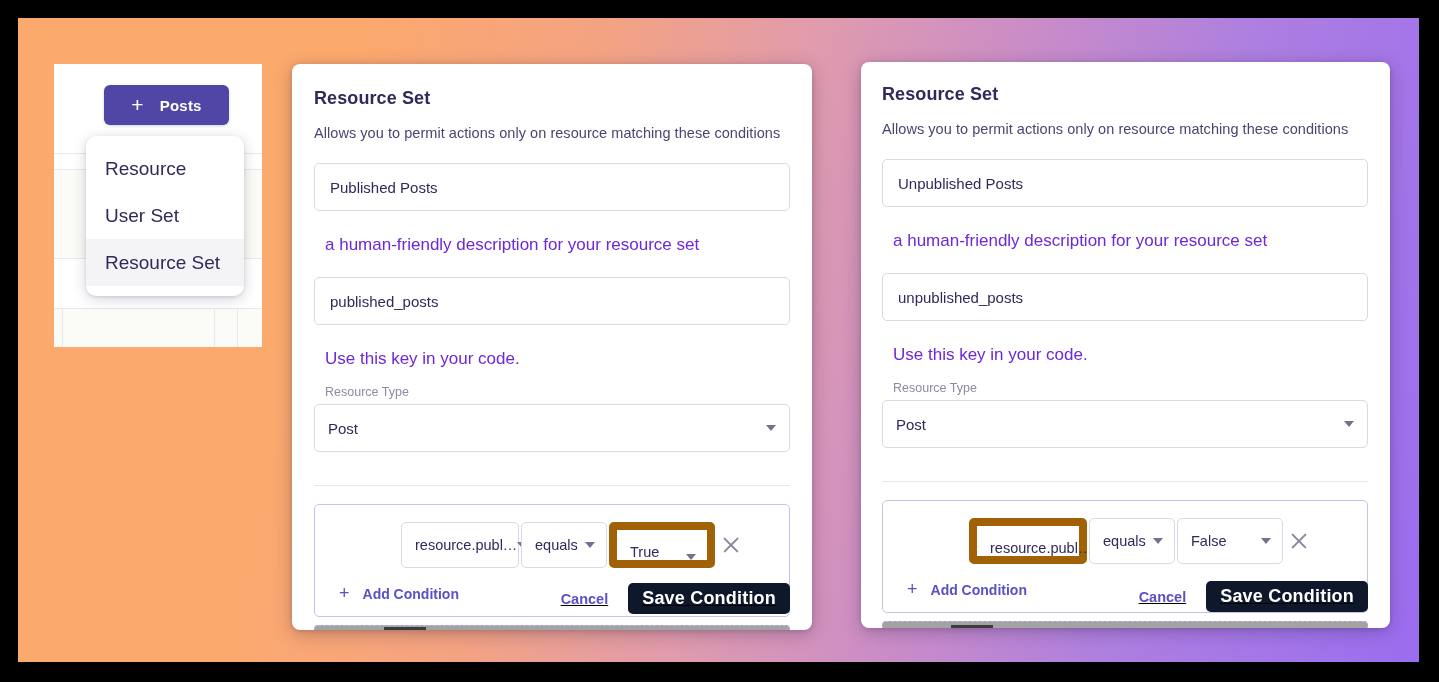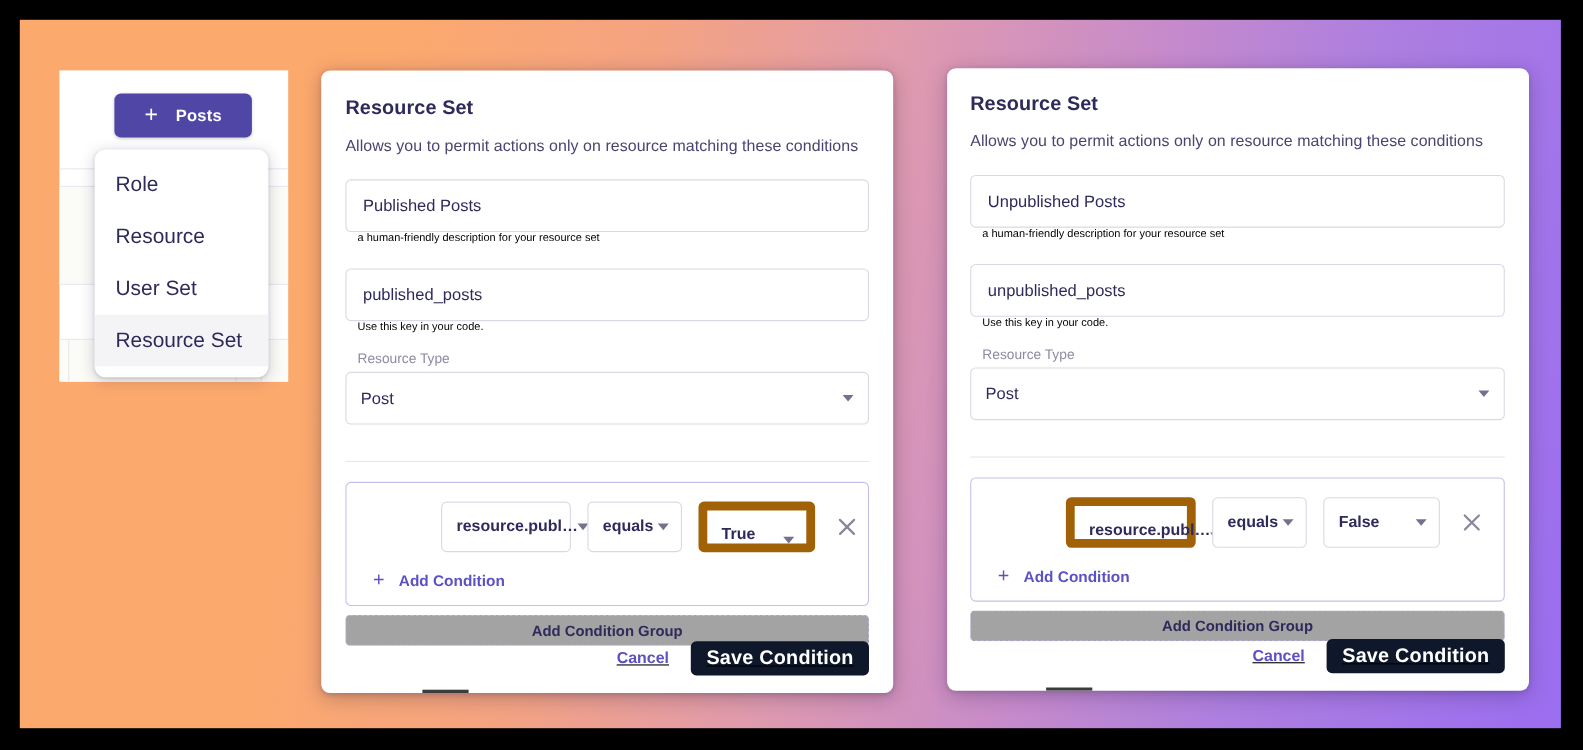--- a/index.html
+++ b/index.html
@@ -152,24 +152,24 @@
     display: flex;
     align-items: center;
     padding: 0 15px;
     font-size: 15px;
     color: #2e2a5a;
     background: #ffffff;
     cursor: text;
     font-family: "Liberation Sans", sans-serif;
   }
   .helper {
-    margin-top: 0;
+    margin-top: 24px;
     padding-left: 11px;
-    font-size: 10px;
-    color: #000000;
+    font-size: 17px;
+    color: #6d28d9;
   }
 
   .field-label {
     margin-top: 16px;
     padding-left: 11px;
     font-size: 12.5px;
     color: #8e8aa3;
   }
   .selectfield {
     margin-top: 5px;
@@ -202,23 +202,22 @@
   
   .cond-group {
     margin-top: 18px;
     border: 1px solid #c6c0ea;
     border-radius: 5px;
     padding: 17px 0 14px 0;
   }
   .cond-row {
     display: flex;
     align-items: center;
-    gap: 15px;
+    gap: 2px;
     padding-left: 86px;
-    font-weight: bold;
   }
   .mini-select {
     height: 46px;
     border: 1px solid #d9d9e3;
     border-radius: 5px;
     display: flex;
     align-items: center;
     justify-content: space-between;
     padding: 0 11px 0 13px;
     font-size: 14.5px;
@@ -338,23 +337,20 @@
       <div class="tbl-col" style="left:183px;"></div>
     </div>
 
     <button id="create-btn">
       <span class="plus">+</span>
       <span>Posts</span>
     </button>
 
     <div id="create-menu">
       <div class="menu-item">
-        <span>Role</span>
-      </div>
-      <div class="menu-item">
         <span>Resource</span>
       </div>
       <div class="menu-item">
         <span>User Set</span>
       </div>
       <div class="menu-item selected">
         <span>Resource Set</span>
       </div>
     </div>
 

